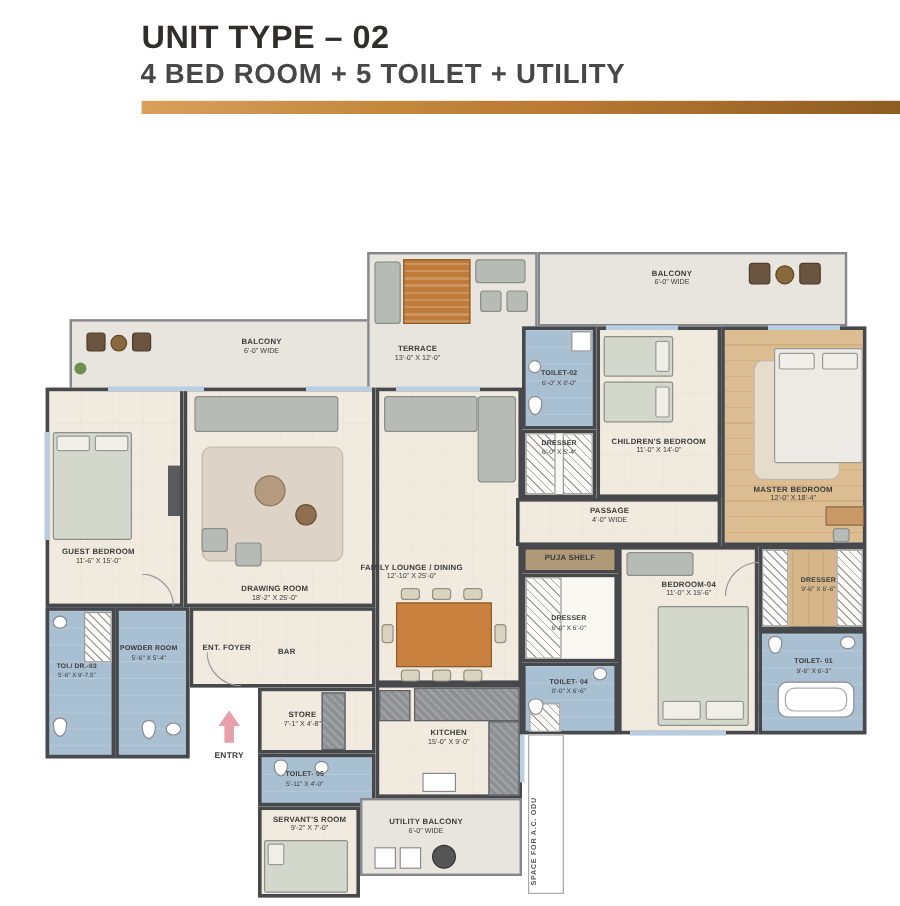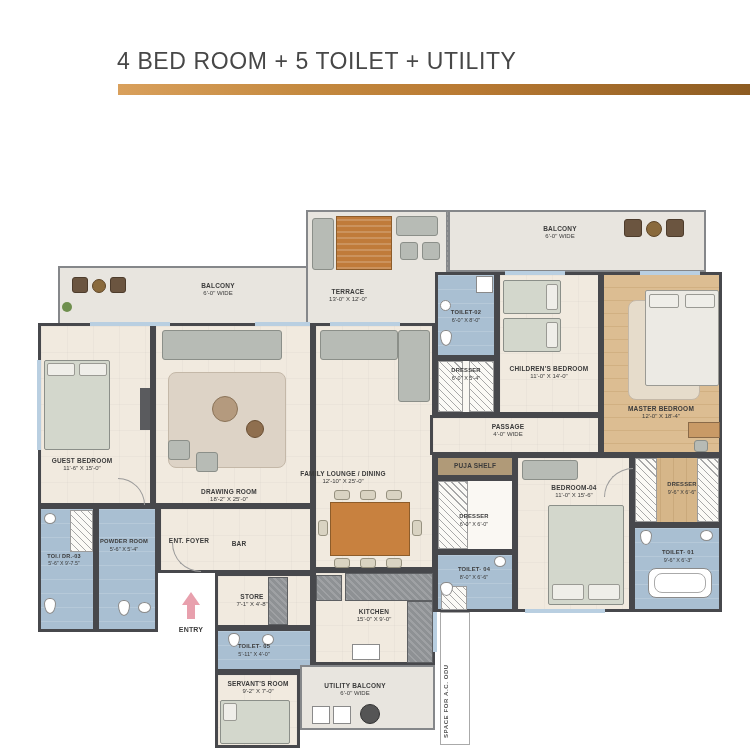--- a/index.html
+++ b/index.html
@@ -1,21 +1,21 @@
 <!DOCTYPE html>
 <html><head>
 <meta charset="utf-8">
 <style>
   html,body{margin:0;padding:0;}
   .page{position:relative;width:750px;height:755px;background:#ffffff;
         font-family:"Liberation Sans",sans-serif;overflow:hidden;}
   
   .title{position:absolute;left:118px;top:16px;font-size:27px;font-weight:700;
          color:#2f2e2d;letter-spacing:.4px;}
-  .subtitle{position:absolute;left:117px;top:48px;font-size:23px;font-weight:400;
+  .subtitle{position:absolute;left:117px;top:48px;font-size:23px;font-weight:700;
             color:#474747;letter-spacing:.6px;}
   .goldbar{position:absolute;left:118px;top:84px;width:632px;height:11px;
            background:linear-gradient(90deg,#d9a05c,#c4893f 30%,#b97a33 55%,#8d5c22 100%);}
   
   .room{position:absolute;border:3px solid #47484c;background:#f1eadf;
         background-image:linear-gradient(rgba(0,0,0,.025) 1px,transparent 1px),
                          linear-gradient(90deg,rgba(0,0,0,.025) 1px,transparent 1px);
         background-size:26px 26px;box-sizing:border-box;}
   .bal{border:2px solid #85878a;background:#e8e5df;background-image:none;}
   .blue{background:#a9bfd2;background-image:linear-gradient(rgba(255,255,255,.15) 1px,transparent 1px);background-size:14px 14px;}
@@ -47,20 +47,21 @@
   .entry-arrow .tri{width:0;height:0;border-left:9px solid transparent;border-right:9px solid transparent;
                     border-bottom:13px solid #e8a0ad;}
   .entry-arrow .stem{width:8px;height:14px;background:#e8a0ad;margin:0 auto;}
   .dash{position:absolute;border-left:1px dashed #9a9a9a;z-index:6;}
 </style>
 </head>
 <body>
 
 <div class="page">
 
+  <div class="title">UNIT TYPE – 02</div>
   <div class="subtitle">4 BED ROOM + 5 TOILET + UTILITY</div>
   <div class="goldbar"></div>
 
   <div class="room bal" style="left:58px;top:266px;width:314px;height:60px"></div>
   <div class="room bal" style="left:306px;top:210px;width:142px;height:116px"></div>
   <div class="room bal" style="left:448px;top:210px;width:258px;height:62px"></div>
   <div class="dash" style="left:447px;top:212px;height:58px"></div>
 
   <div class="room" style="left:38px;top:323px;width:115px;height:183px"></div>
   <div class="room" style="left:153px;top:323px;width:160px;height:183px"></div>

